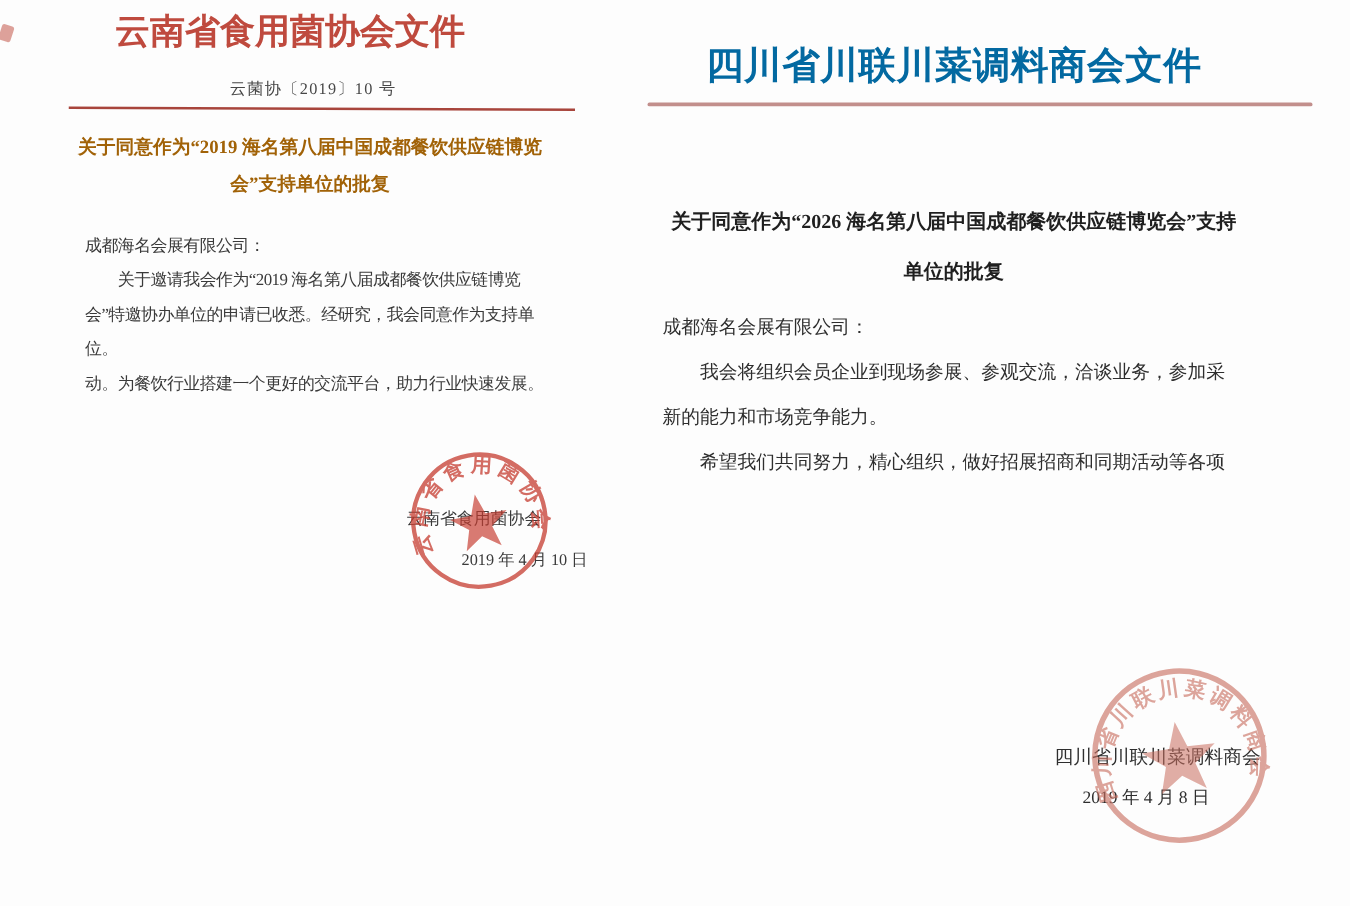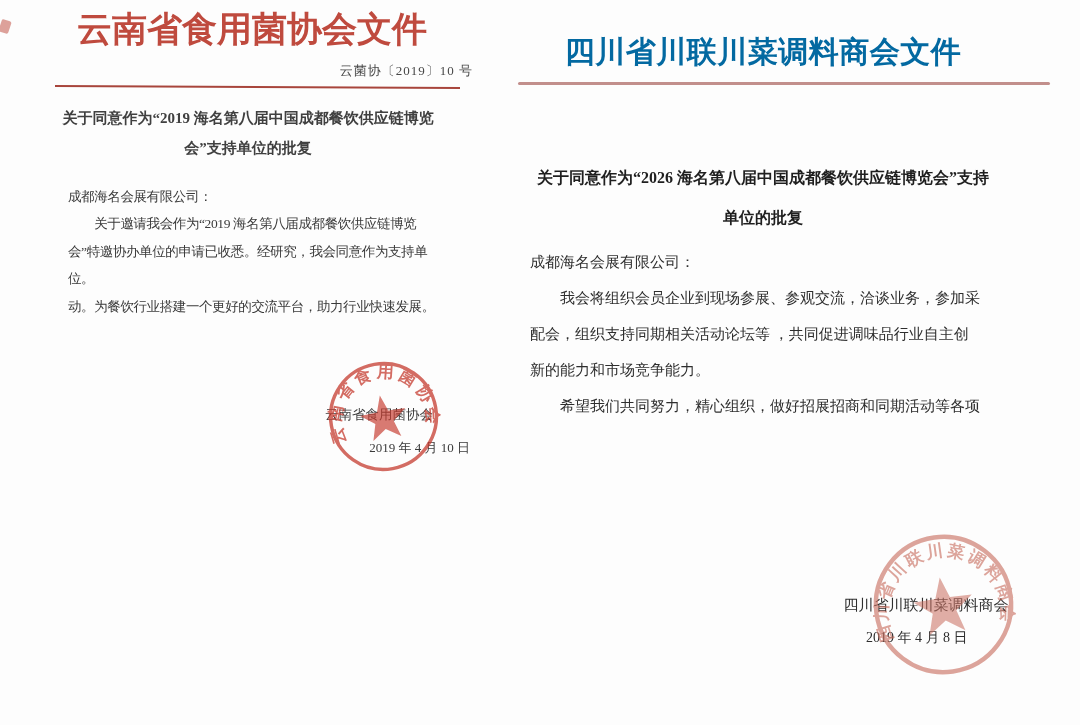--- a/index.html
+++ b/index.html
@@ -2,26 +2,26 @@
 <html><head>
 <meta charset="utf-8">
 <style>
   html,body{margin:0;padding:0;}
   .canvas{
     position:relative;width:1080px;height:725px;background:#fdfdfd;overflow:hidden;
     font-family:"Liberation Serif","DejaVu Serif",serif;color:#333;
   }
   .abs{position:absolute;}
   
-  .l-header{left:32px;top:6px;width:440px;font-size:35px;font-weight:700;text-align:center;
+  .l-header{left:12px;top:6px;width:440px;font-size:28px;font-weight:700;text-align:center;
     color:#bf4a3e;white-space:nowrap;}
-  .l-docnum{left:28px;top:62px;width:445px;text-align:right;font-size:13px;color:#474747;letter-spacing:1px;}
+  .l-docnum{left:28px;top:62px;width:445px;text-align:center;font-size:13px;color:#474747;letter-spacing:1px;}
   .l-rule{left:55px;top:86px;width:405px;height:2px;background:#a8453c;transform:rotate(.25deg);}
   .l-title{left:28px;top:103px;width:440px;font-size:15px;font-weight:700;line-height:30px;
-    text-align:center;color:#404040;}
+    text-align:center;color:#a16207;}
   .l-body{left:68px;top:183px;width:380px;font-size:13.5px;line-height:27.4px;color:#3a3a3a;
     letter-spacing:-0.4px;}
   .l-body .line{white-space:pre;}
   .l-sig{left:289px;top:406px;width:180px;text-align:center;font-size:13.5px;color:#3a3a3a;white-space:nowrap;}
   .l-date{left:290px;top:439px;width:180px;text-align:right;font-size:13px;color:#3a3a3a;white-space:nowrap;}
   .l-stamp{left:323px;top:359px;width:121px;height:115px;color:#c63c30;opacity:.75;transform:rotate(-10deg);}
   
   .r-header{left:528px;top:32px;width:470px;font-size:30px;font-weight:700;text-align:center;
     color:#0369a1;white-space:nowrap;letter-spacing:.5px;}
   .r-rule{left:518px;top:82px;width:532px;height:3px;background:#c28f8c;border-radius:2px;}
@@ -86,21 +86,20 @@
     <div class="abs r-rule"></div>
 
     <div class="abs r-title">
       <div class="line">关于同意作为“2026 海名第八届中国成都餐饮供应链博览会”支持</div>
       <div class="line">单位的批复</div>
     </div>
 
     <div class="abs r-body">
       <div class="line">成都海名会展有限公司：</div>
       <div class="line">　　我会将组织会员企业到现场参展、参观交流，洽谈业务，参加采</div>
-      <div class="line">配会，组织支持同期相关活动论坛等 ，共同促进调味品行业自主创</div>
       <div class="line">新的能力和市场竞争能力。</div>
       <div class="line">　　希望我们共同努力，精心组织，做好招展招商和同期活动等各项</div>
     </div>
 
     <div class="abs r-sig">四川省川联川菜调料商会</div>
     <div class="abs r-date">2019 年 4 月 8 日</div>
 
     <div class="abs stamp r-stamp">
       <svg viewBox="0 0 200 200">
         <circle cx="100" cy="100" r="92"></circle>

